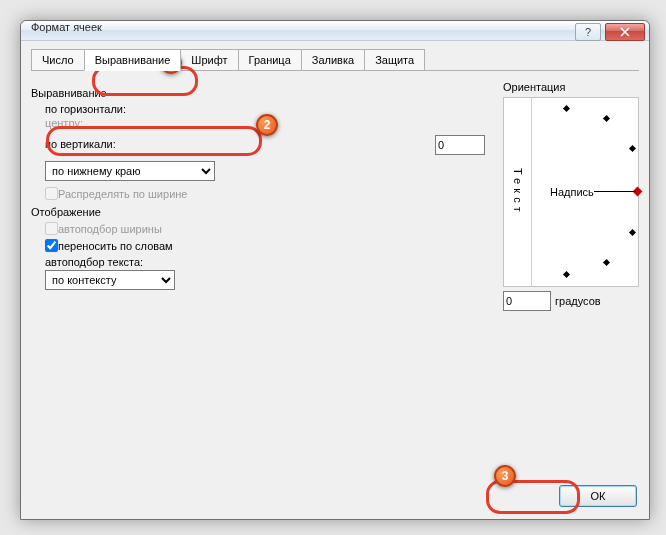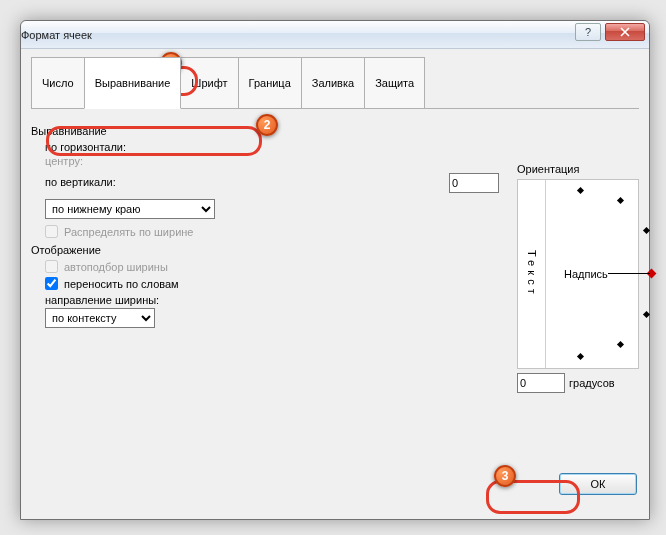--- a/index.html
+++ b/index.html
@@ -1,60 +1,60 @@
 <!DOCTYPE html>
 <html><head>
 <meta charset="utf-8">
 <style>
 * { box-sizing: border-box; margin: 0; padding: 0; font-family: "Segoe UI", Tahoma, sans-serif; font-size: 11px; }
 body { background: #e8e8e8; width: 666px; height: 535px; position: relative; overflow: hidden; }
 
 .window { position: absolute; left: 20px; top: 20px; width: 630px; height: 500px; background: #f0f0f0; border: 1px solid #707070; border-radius: 6px 6px 0 0; box-shadow: 0 0 18px rgba(0,0,0,.35); }
 
-.titlebar { height: 28px; background: linear-gradient(#fdfdfe,#e7eef7 45%,#d4e1f0 46%,#e7eef7); border-bottom: 1px solid #c0c9d6; border-radius: 6px 6px 0 0; position: relative; display: flex; align-items: center; }
+.titlebar { height: 20px; background: linear-gradient(#fdfdfe,#e7eef7 45%,#d4e1f0 46%,#e7eef7); border-bottom: 1px solid #c0c9d6; border-radius: 6px 6px 0 0; position: relative; display: flex; padding-left: 10px; }
 .titlebar .title { color: #222; }
 .win-btns { position: absolute; right: 4px; top: 2px; display: flex; gap: 4px; }
 .win-btn { width: 26px; height: 18px; border: 1px solid #9aa; border-radius: 2px; background: linear-gradient(#f6f9fc,#dde7f2); display: flex; align-items: center; justify-content: center; }
 .win-btn.close { width: 40px; background: linear-gradient(#f3a8a2,#d86a60 45%,#c94b3f 46%,#d86a60); border-color: #a23c33; color:#fff; font-weight:bold;}
 .win-btn svg { display:block; }
 
 .body { padding: 8px 10px 10px 10px; }
 
 .tabs { display: flex; border-bottom: 1px solid #b0b0b0; margin-bottom: 10px; }
-.tab { padding: 19px 10px; border: 1px solid #b0b0b0; border-bottom: none; background: #f7f7f7; margin-right: -1px; position: relative; }
+.tab { padding: 4px 10px; border: 1px solid #b0b0b0; border-bottom: none; background: #f7f7f7; margin-right: -1px; position: relative; }
 .tab.active { background: #fff; border-bottom: 1px solid #fff; margin-bottom: -1px; z-index: 1; }
 
 .columns { display: flex; gap: 18px; }
 .left { flex: 1; }
-.right { width: 122px; margin-top: 44px; }
+.right { width: 136px; }
 
 .group-title { margin: 6px 0 4px 0; }
 .subgroup { margin-left: 14px; }
 .lbl { display: block; margin-bottom: 2px; color: #000; }
 .row { display: flex; align-items: center; gap: 6px; margin-bottom: 6px; flex-wrap: wrap; }
 select, input[type=number] { border: 1px solid #7a7a7a; background: #fff; height: 20px; padding: 0 2px; }
 select.wide { width: 170px; }
-select.mid { width: 110px; }
+select.mid { width: 130px; }
 input.small-num { width: 50px; }
 .dim { color: #9a9a9a; }
-.chk { display: flex; align-items: center; gap: 6px; margin: 4px 0; }
+.chk { display: flex; align-items: center; margin: 4px 0; }
 .chk input { width: 13px; height: 13px; }
 .chk.disabled { color: #9a9a9a; }
 
 .orient-box { border: 1px solid #c4c4c4; height: 190px; background: #fff; position: relative; margin-top: 4px; display:flex; }
 .orient-left { width: 28px; border-right: 1px solid #d0d0d0; display:flex; align-items:center; justify-content:center; }
 .orient-left span { writing-mode: vertical-rl; letter-spacing: 4px; }
 .orient-right { flex:1; position:relative; }
 .orient-right .nad { position:absolute; left:18px; top:88px; font-size:11px;}
 .orient-right .dpt { position:absolute; width:5px; height:5px; background:#000; transform:rotate(45deg);}
 .orient-right .dpt.red { background:#c00; width:7px; height:7px;}
 .deg-row { display:flex; align-items:center; gap:4px; margin-top:4px;}
 .deg-row input { width:48px; height:20px;}
 
-.footer { position: absolute; right: 12px; bottom: 24px; display: flex; gap: 6px; border-radius: 8px; }
+.footer { position: absolute; right: 12px; bottom: 12px; display: flex; gap: 6px; border-radius: 8px; }
 .btn { width: 78px; height: 22px; border: 1px solid #707070; background: linear-gradient(#fdfdfd,#e3e3e3); border-radius: 3px; }
 .btn.default { border: 1px solid #3c7fb1; box-shadow: inset 0 0 0 1px #a7d9f5; }
 
 
 .callout { position: absolute; border: 3px solid #e53b2c; border-radius: 14px; pointer-events: none; }
 .marker { position:absolute; width:22px; height:22px; border-radius:50%; background: radial-gradient(circle at 30% 30%, #ff9a5a, #e55a1f); border:2px solid #c23d0e; display:flex; align-items:center; justify-content:center; color:#fff; font-weight:bold; font-size:12px; box-shadow:0 1px 4px rgba(0,0,0,.5); pointer-events:none;}
 .hl-select { border:2px solid #e53b2c !important; background:#3399ff !important; color:#fff; }
 .hl-select option { background:#fff; color:#000;}
 </style>
 </head>
@@ -119,21 +119,21 @@
             <input type="checkbox" disabled="" style="">
             <span>автоподбор ширины</span>
           </div>
           <div class="chk">
             <input type="checkbox" checked="" style="">
             <span>переносить по словам</span>
           </div>
         </div>
 
         <div class="subgroup">
-          <span class="lbl">направление ширины:</span>
+          <span class="lbl">автоподбор текста:</span>
           <select class="mid">
             <option>по контексту</option>
           </select>
         </div>
 
       </div>
 
       <div class="right">
         <div>Ориентация</div>
         <div class="orient-box">

